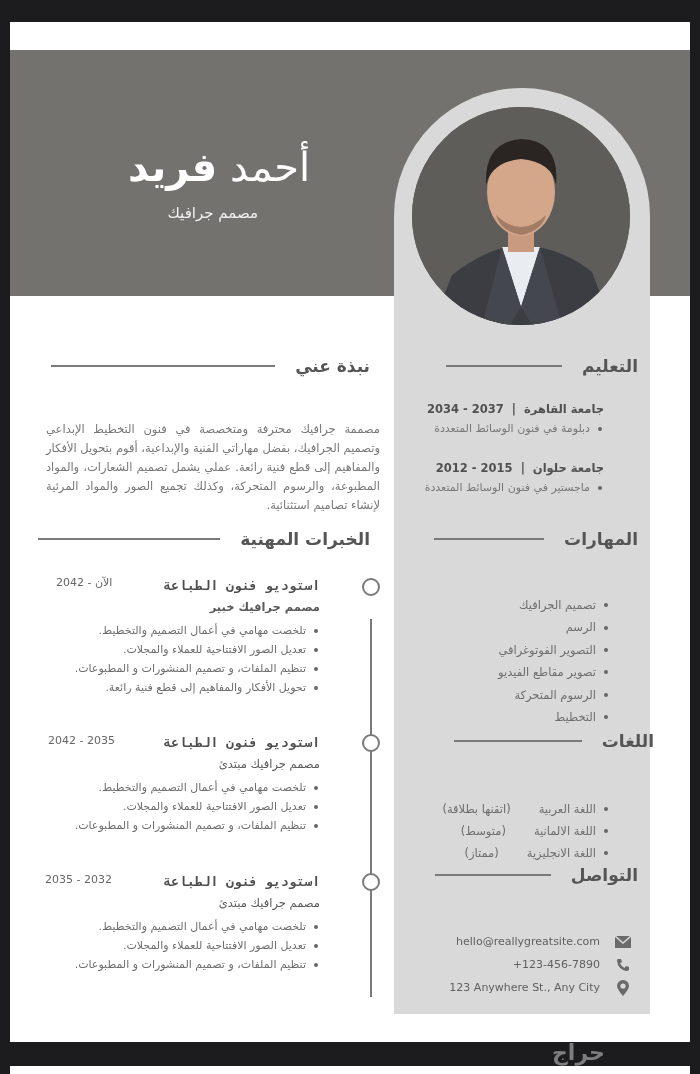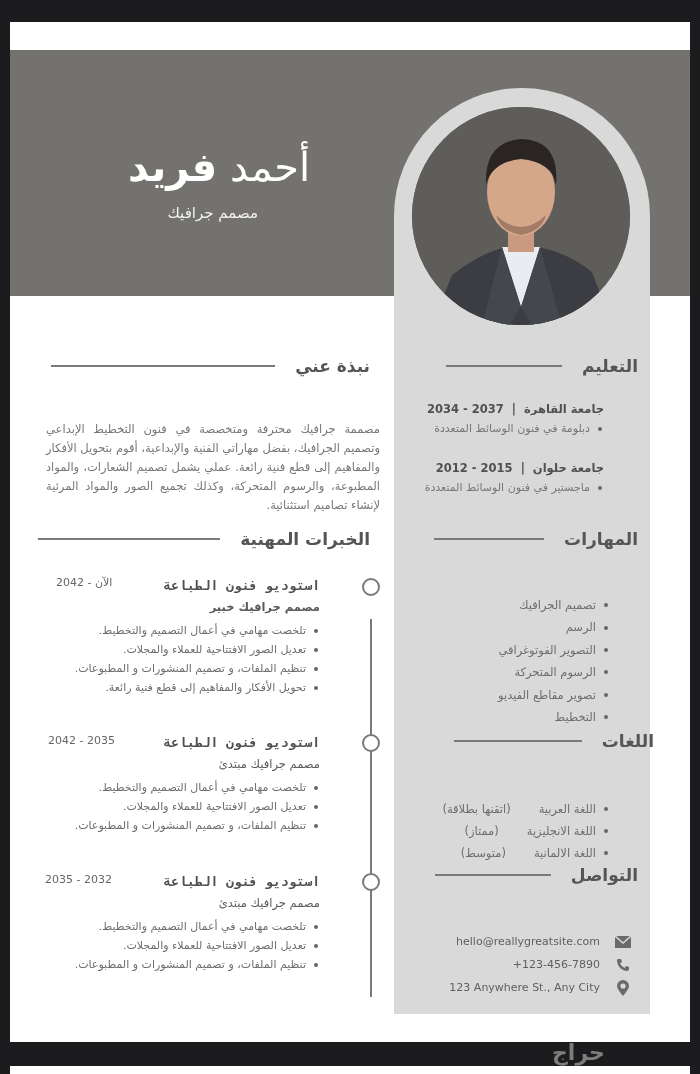--- a/index.html
+++ b/index.html
@@ -130,33 +130,33 @@
   </div>
 
   <div class="sec-head" style="right:52px; top:507px;">
     <h2>المهارات</h2>
     <div class="rule" style="width:110px;"></div>
   </div>
   <ul class="bul skills rtl">
     <li>تصميم الجرافيك</li>
     <li>الرسم</li>
     <li>التصوير الفوتوغرافي</li>
+    <li>تصوير مقاطع الفيديو</li>
     <li>الرسوم المتحركة</li>
-    <li>تصوير مقاطع الفيديو</li>
     <li>التخطيط</li>
   </ul>
 
   <div class="sec-head" style="right:36px; top:709px;">
     <h2>اللغات</h2>
     <div class="rule" style="width:128px;"></div>
   </div>
   <ul class="bul langs rtl">
     <li><span>اللغة العربية</span><span class="lvl">(اتقنها بطلاقة)</span></li>
+    <li><span>اللغة الالمانية</span><span class="lvl">(متوسط)</span></li>
     <li><span>اللغة الانجليزية</span><span class="lvl">(ممتاز)</span></li>
-    <li><span>اللغة الالمانية</span><span class="lvl">(متوسط)</span></li>
   </ul>
 
   <div class="sec-head" style="right:52px; top:843px;">
     <h2>التواصل</h2>
     <div class="rule" style="width:116px;"></div>
   </div>
   <div class="contact">
     <div class="row">
       <span class="ic">
         <svg width="16" height="12" viewBox="0 0 16 12">

